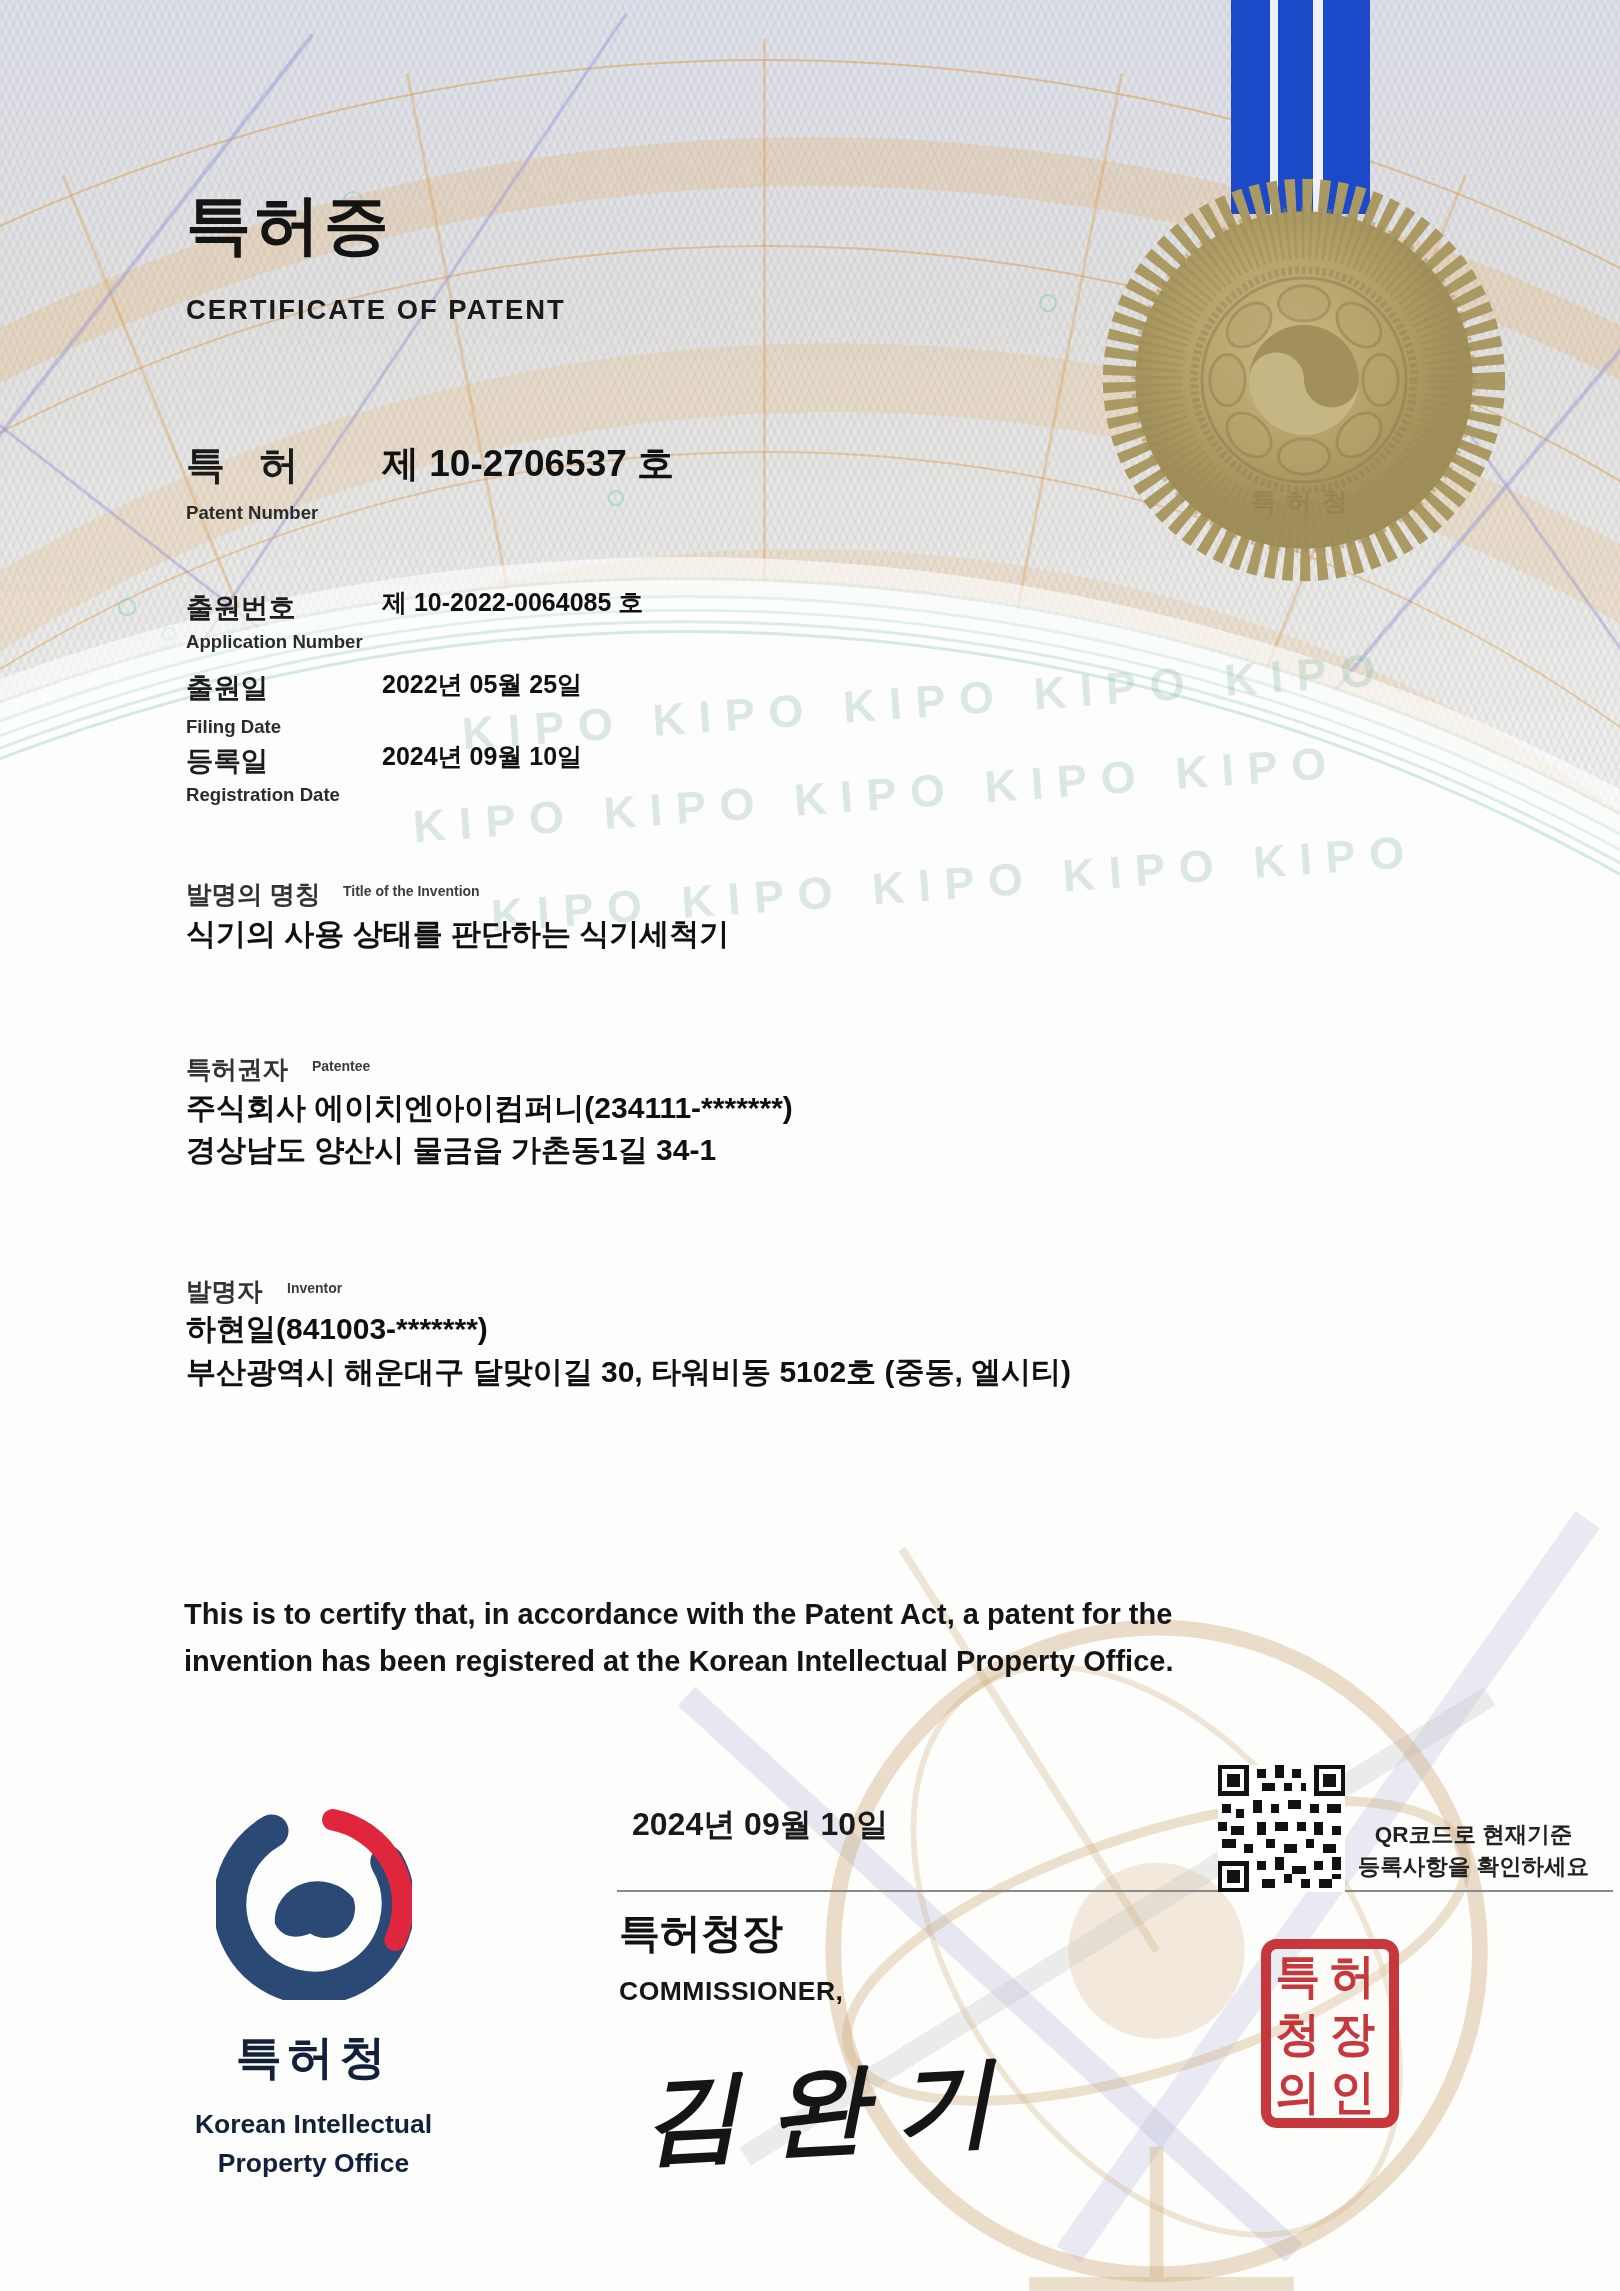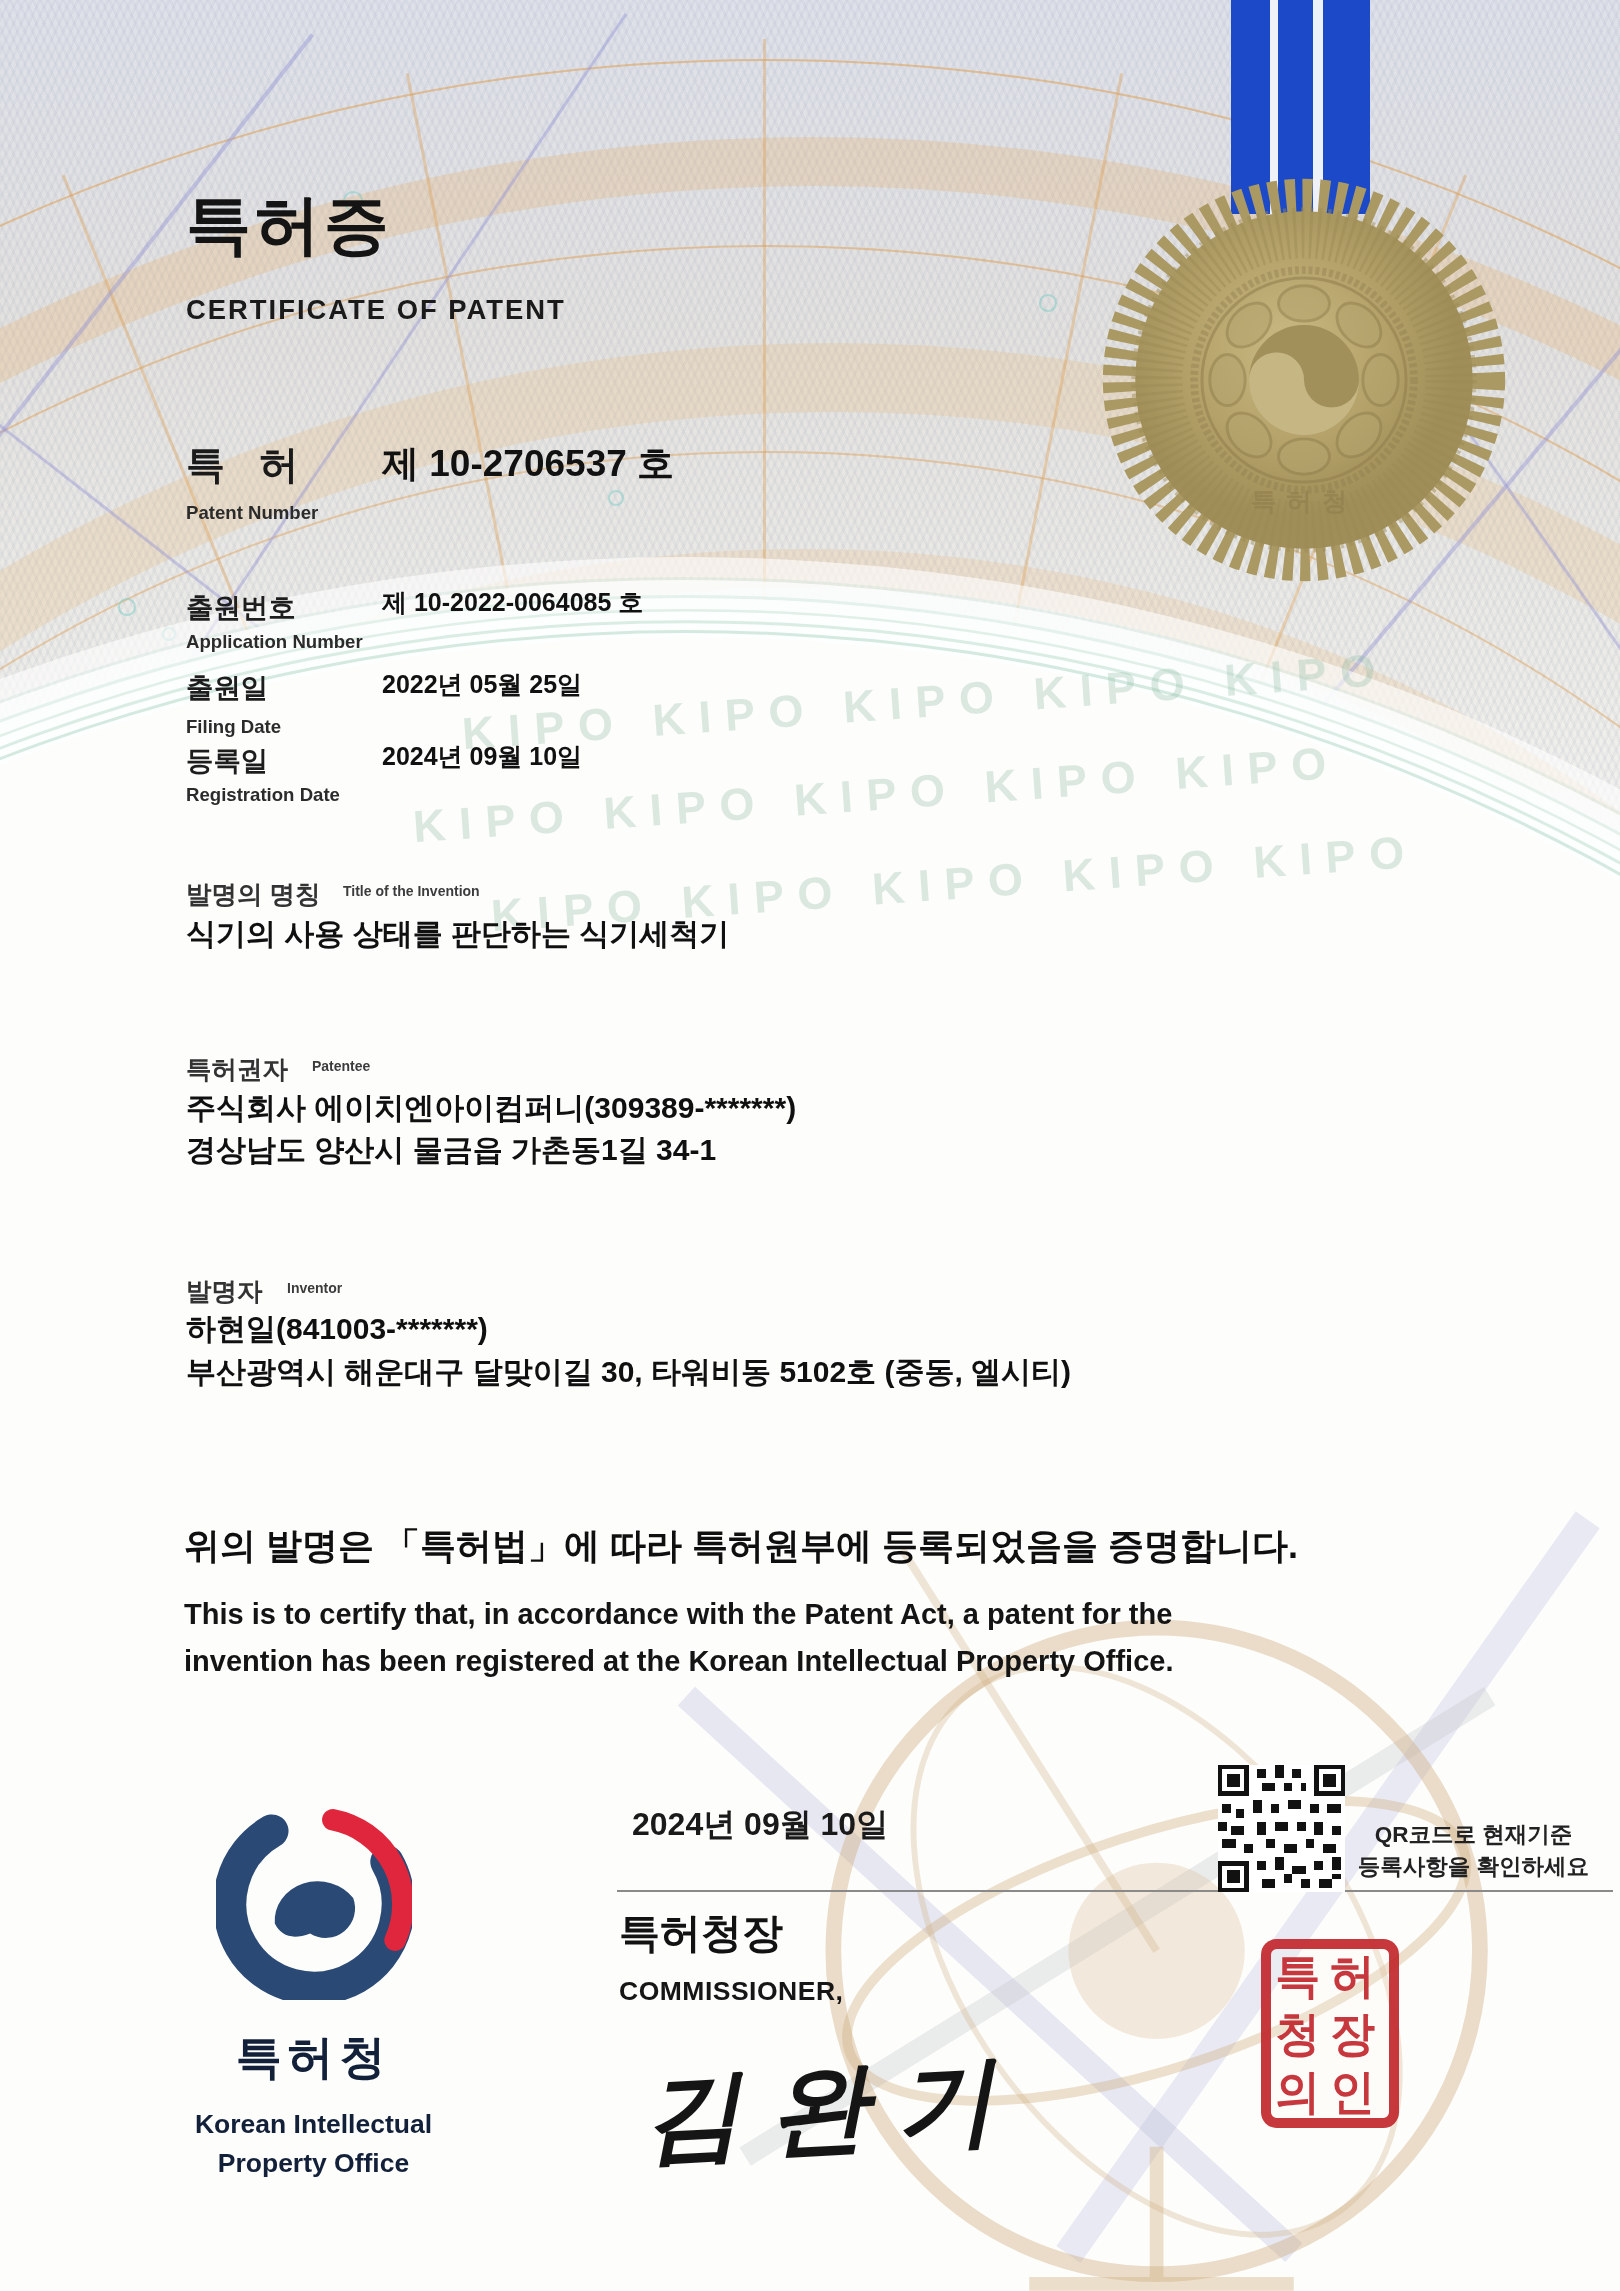--- a/index.html
+++ b/index.html
@@ -197,29 +197,28 @@
   <div class="abs lab-ko" style="left:186px;top:743px;">등록일</div>
   <div class="abs lab-en" style="left:186px;top:784px;">Registration Date</div>
   <div class="abs val v-med" style="left:382px;top:740px;">2024년 09월 10일</div>
 
   <div class="abs sec-ko" style="left:186px;top:877px;">발명의 명칭</div>
   <div class="abs sec-en" style="left:343px;top:883px;">Title of the Invention</div>
   <div class="abs content-line" style="left:186px;top:914px;">식기의 사용 상태를 판단하는 식기세척기</div>
 
   <div class="abs sec-ko" style="left:186px;top:1052px;">특허권자</div>
   <div class="abs sec-en" style="left:312px;top:1058px;">Patentee</div>
-  <div class="abs content-line" style="left:186px;top:1088px;">주식회사 에이치엔아이컴퍼니(309389-*******)</div>
+  <div class="abs content-line" style="left:186px;top:1088px;">주식회사 에이치엔아이컴퍼니(234111-*******)</div>
   <div class="abs content-line" style="left:186px;top:1130px;">경상남도 양산시 물금읍 가촌동1길 34-1</div>
 
   <div class="abs sec-ko" style="left:186px;top:1274px;">발명자</div>
   <div class="abs sec-en" style="left:287px;top:1280px;">Inventor</div>
   <div class="abs content-line" style="left:186px;top:1309px;">하현일(841003-*******)</div>
   <div class="abs content-line" style="left:186px;top:1352px;">부산광역시 해운대구 달맞이길 30, 타워비동 5102호 (중동, 엘시티)</div>
 
-  <div class="abs stmt-ko" style="left:184px;top:1522px;">위의 발명은 「특허법」에 따라 특허원부에 등록되었음을 증명합니다.</div>
   <div class="abs stmt-en" style="left:184px;top:1598px;">This is to certify that, in accordance with the Patent Act, a patent for the</div>
   <div class="abs stmt-en" style="left:184px;top:1645px;">invention has been registered at the Korean Intellectual Property Office.</div>
 
   <div class="abs issue-date" style="left:632px;top:1803px;">2024년 09월 10일</div>
   <div class="rule"></div>
   <div class="abs comm-ko" style="left:619px;top:1906px;">특허청장</div>
   <div class="abs comm-en" style="left:619px;top:1976px;">COMMISSIONER,</div>
   <div class="abs signature" style="left:642px;top:2044px;">김완기</div>
 
   <svg class="qr-box" viewBox="0 0 29 29" shape-rendering="crispEdges">

